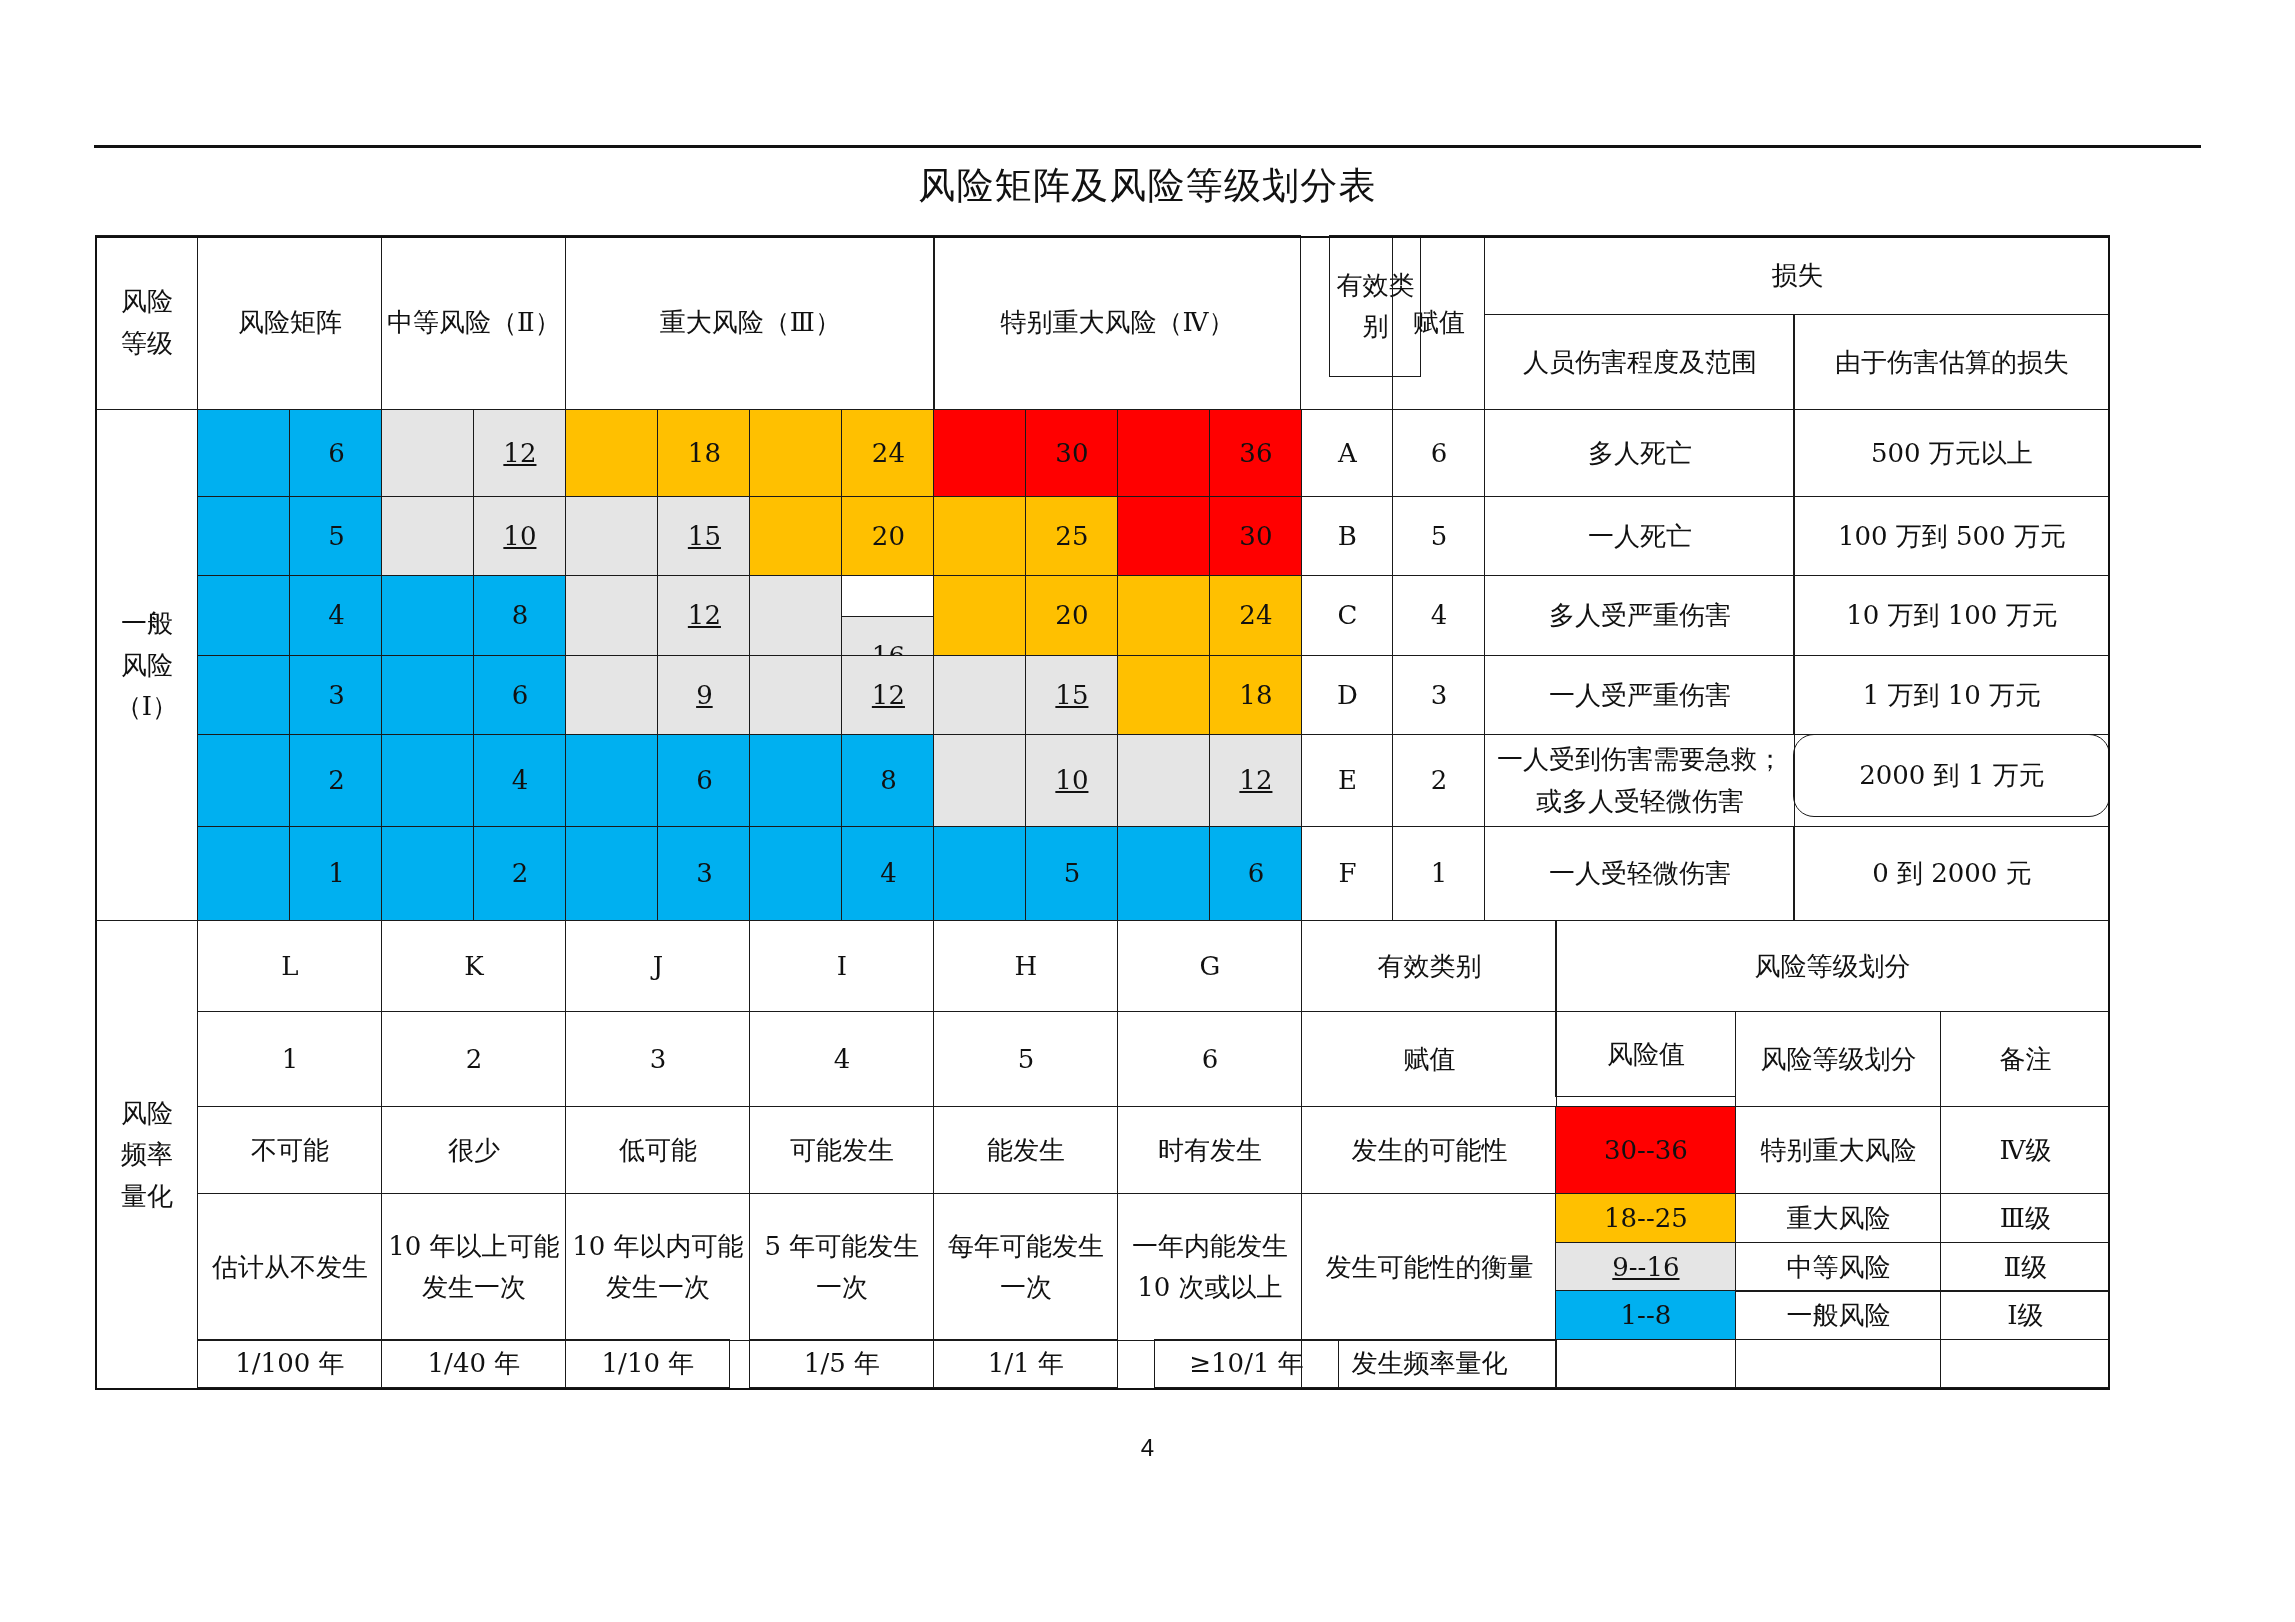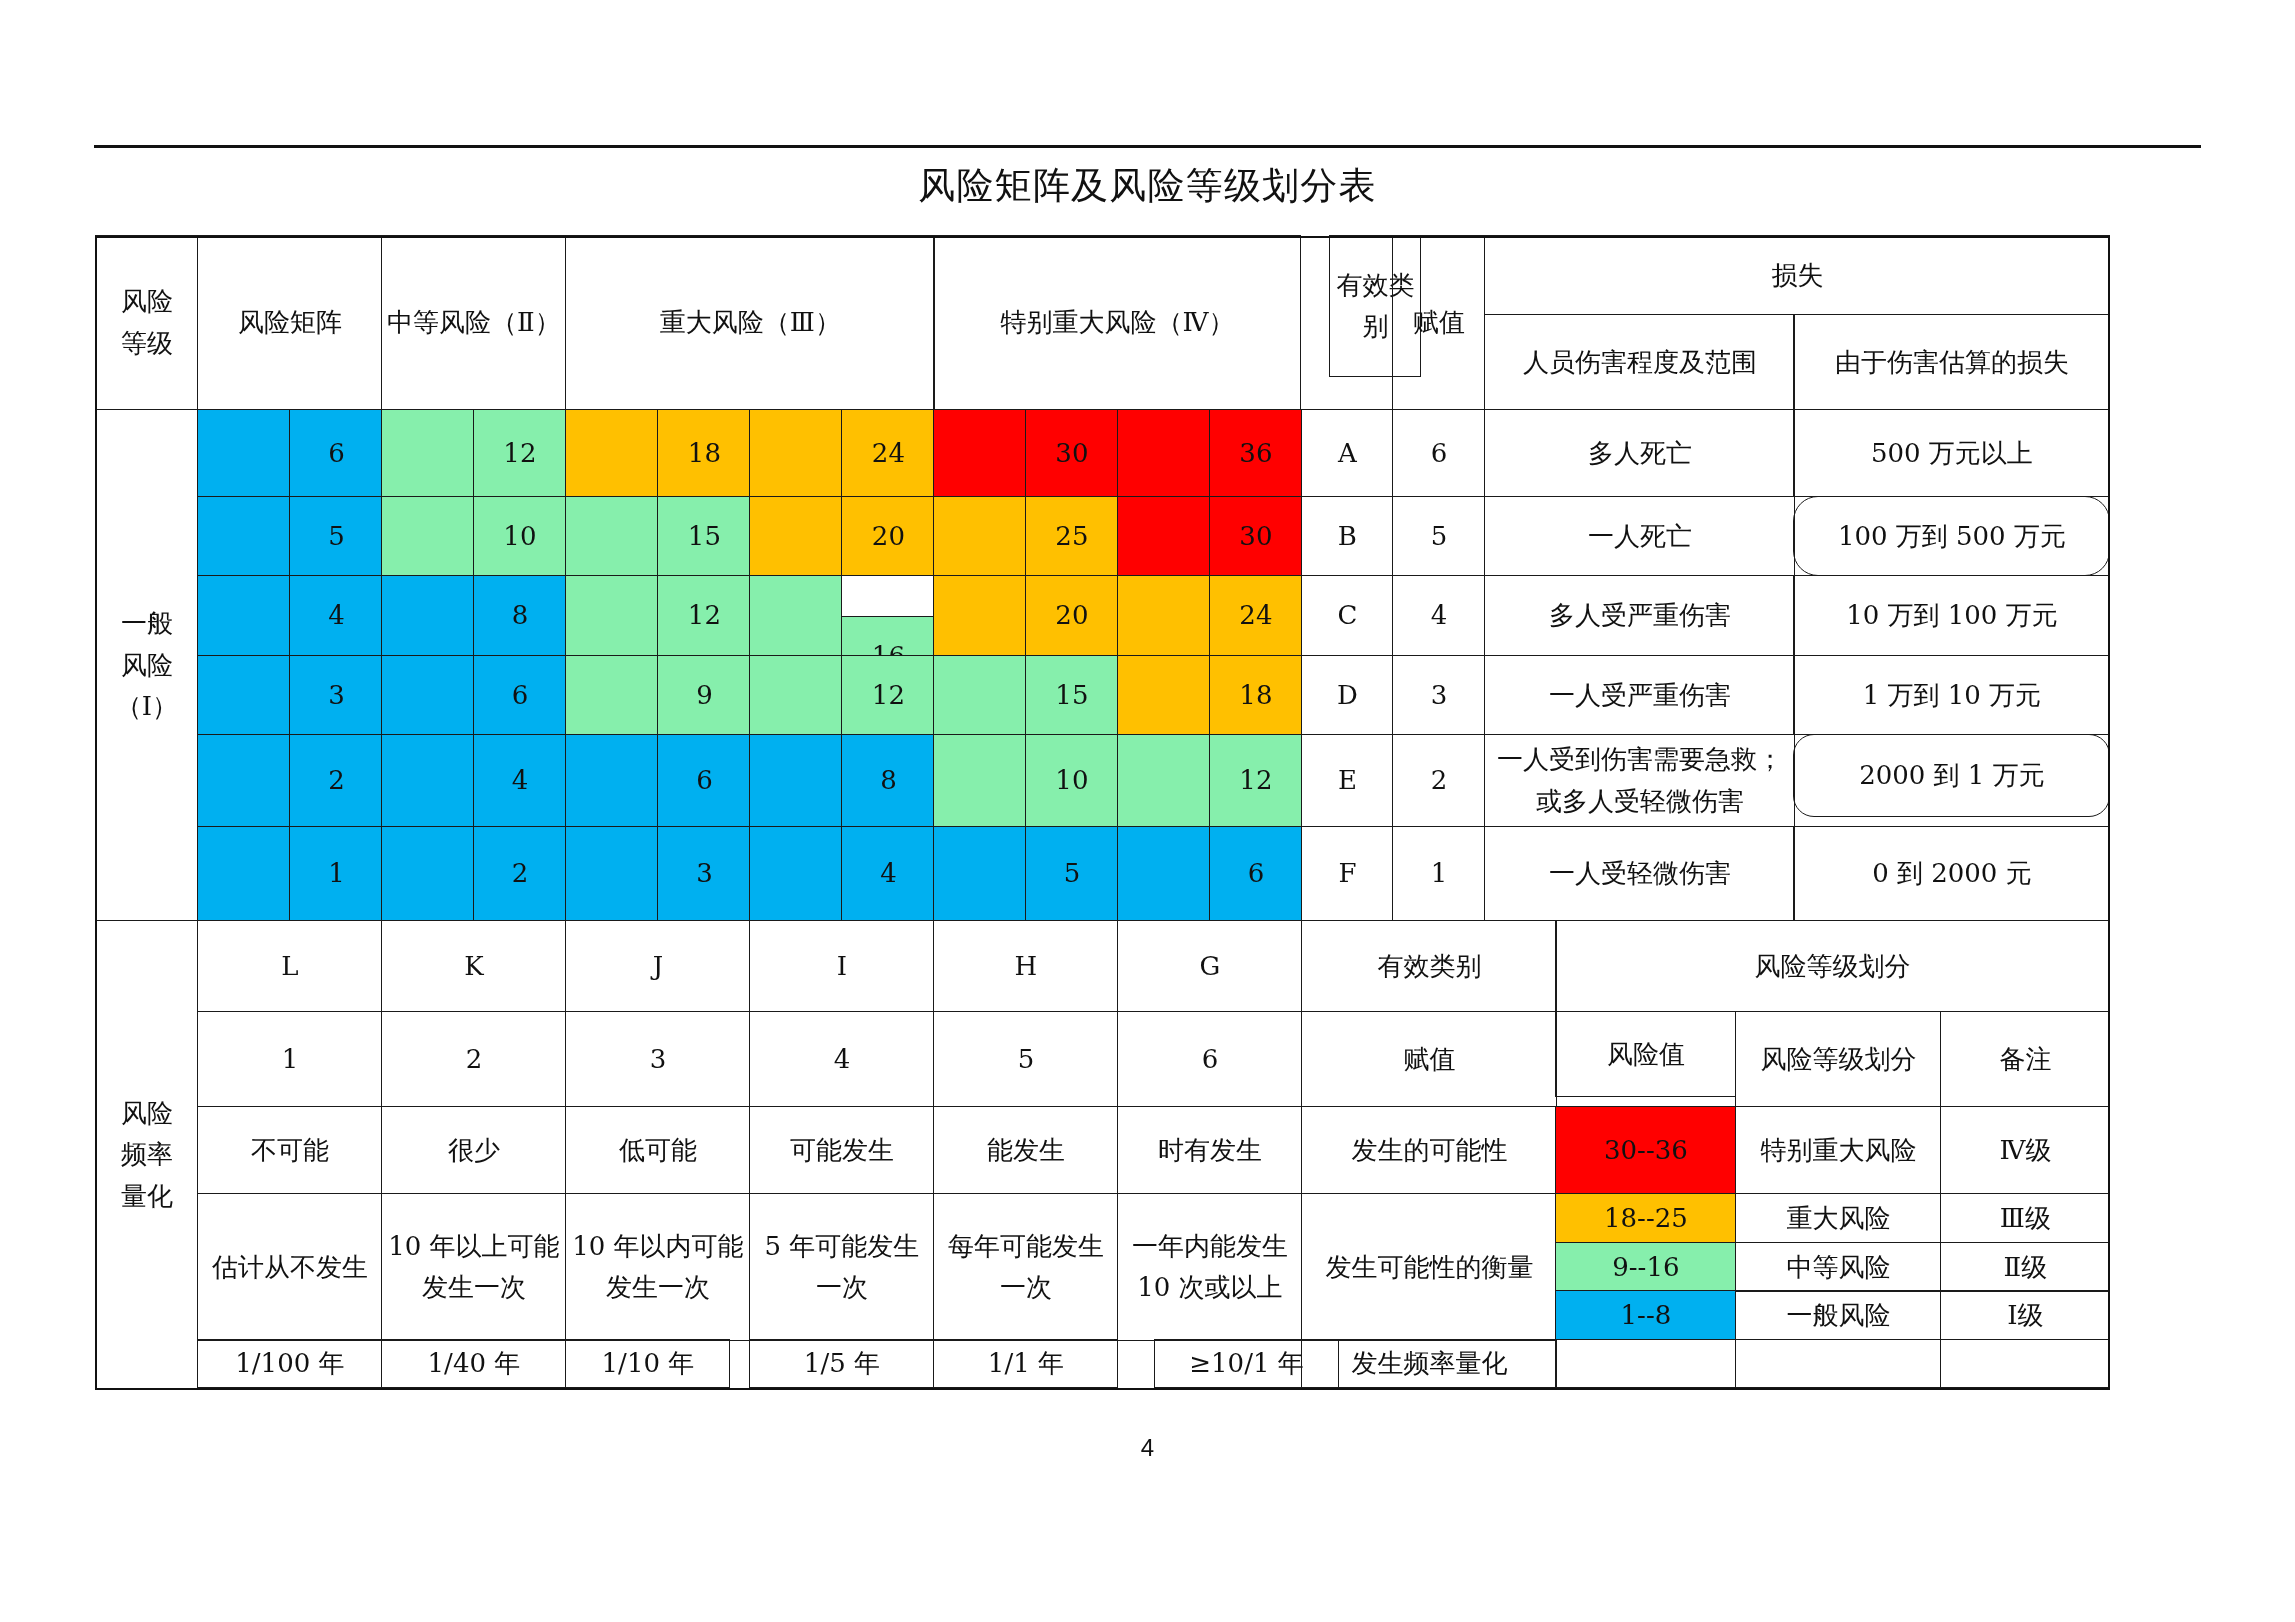--- a/index.html
+++ b/index.html
@@ -7,21 +7,21 @@
          font-family:"DejaVu Serif","Liberation Serif",serif; color:#111; }
   .rule { position:absolute; left:94px; top:145px; width:2107px; height:3px; background:#111; }
   .title { position:absolute; left:0; width:2295px; top:161px; text-align:center;
            font-size:37px; letter-spacing:1.2px; }
   .pageno { position:absolute; left:0; width:2295px; top:1434px; text-align:center;
             font-family:"Liberation Sans","DejaVu Sans",sans-serif; font-size:24px; }
   .cell { position:absolute; box-sizing:border-box; border:1.5px solid #1a1a1a;
           display:flex; align-items:center; justify-content:center; text-align:center;
           font-size:26px; line-height:1.6; margin-left:-0.6px; margin-top:-0.6px; }
   .blue { background:#00b0f0; }
-  .yellow { background:#86efac; }
+  .yellow { background:#e5e5e5;text-decoration:underline; }
   .orange { background:#ffc000; }
   .red { background:#ff0000; }
   .outer { position:absolute; left:95px; top:236px; width:2015px; height:1154px;
            border:2.4px solid #111; box-sizing:border-box; pointer-events:none; }
 </style>
 </head>
 <body>
 
 <div class="rule"></div>
 <div class="title">风险矩阵及风险等级划分表</div>
@@ -62,21 +62,21 @@
     <div class="cell yellow" style="left: 658px; top: 497px; width: 94px; height: 80px;">15</div>
     <div class="cell orange" style="left: 750px; top: 497px; width: 93px; height: 80px;"></div>
     <div class="cell orange" style="left: 842px; top: 497px; width: 94px; height: 80px;">20</div>
     <div class="cell orange" style="left: 934px; top: 497px; width: 93px; height: 80px;"></div>
     <div class="cell orange" style="left: 1026px; top: 497px; width: 93px; height: 80px;">25</div>
     <div class="cell red" style="left: 1118px; top: 497px; width: 93px; height: 80px;"></div>
     <div class="cell red" style="left: 1210px; top: 497px; width: 93px; height: 80px;">30</div>
     <div class="cell" style="left: 1302px; top: 497px; width: 92px; height: 80px;">B</div>
     <div class="cell" style="left: 1393px; top: 497px; width: 93px; height: 80px;">5</div>
     <div class="cell" style="left: 1485px; top: 497px; width: 311px; height: 80px;">一人死亡</div>
-    <div class="cell" style="left: 1794px; top: 497px; width: 317px; height: 80px; border-radius: 25px;">100 万到 500 万元</div>
+    <div class="cell" style="left: 1794px; top: 497px; width: 317px; height: 80px;">100 万到 500 万元</div>
     <div class="cell blue" style="left: 198px; top: 576px; width: 93px; height: 81px;"></div>
     <div class="cell blue" style="left: 290px; top: 576px; width: 94px; height: 81px;">4</div>
     <div class="cell blue" style="left: 382px; top: 576px; width: 93px; height: 81px;"></div>
     <div class="cell blue" style="left: 474px; top: 576px; width: 93px; height: 81px;">8</div>
     <div class="cell yellow" style="left: 566px; top: 576px; width: 93px; height: 81px;"></div>
     <div class="cell yellow" style="left: 658px; top: 576px; width: 94px; height: 81px;">12</div>
     <div class="cell yellow" style="left: 750px; top: 576px; width: 93px; height: 81px;"></div>
     <div class="cell yellow" style="left: 842px; top: 576px; width: 94px; height: 81px; margin-top: 40px;">16</div>
     <div class="cell orange" style="left: 934px; top: 576px; width: 93px; height: 81px;"></div>
     <div class="cell orange" style="left: 1026px; top: 576px; width: 93px; height: 81px;">20</div>

